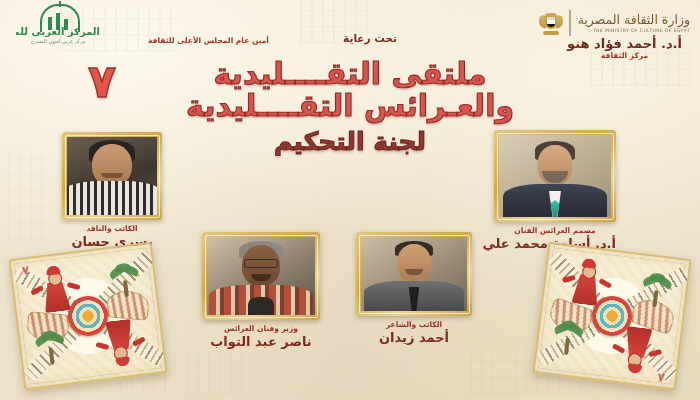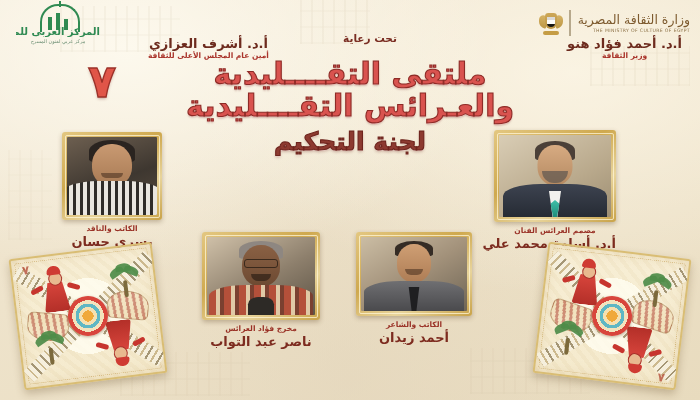--- a/index.html
+++ b/index.html
@@ -232,25 +232,24 @@
         <div class="en">THE MINISTRY OF CULTURE OF EGYPT</div>
       </div>
     </div>
 
     <div class="patron">
       <span>تحت رعاية</span>
     </div>
 
     <div class="person-hdr ph-minister">
       <div class="nm">أ.د. أحمد فؤاد هنو</div>
-      <div class="ttl">وزير الثقافة</div>
+      <div class="ttl">مركز الثقافة</div>
     </div>
 
     <div class="person-hdr ph-secretary">
-      <div class="nm">أ.د. أشرف العزازي</div>
       <div class="ttl">أمين عام المجلس الأعلى للثقافة</div>
     </div>
   </div>
 
   <div class="title-wrap">
     <div class="num7">٧</div>
     <div class="tline">ملتقى التقــــليدية</div>
     <div class="tline tline2">والعـرائس التقــــليدية</div>
   </div>
 
@@ -301,21 +300,21 @@
           <div class="head" style="width:38px;height:41px;top:8px;background:linear-gradient(#8a6144,#6d4a32);"></div>
           <div class="glass" style="top:22px;width:32px;"></div>
           <div style="position:absolute;left:50%;transform:translateX(-50%);top:37px;width:20px;height:7px;border-radius:0 0 10px 10px;background:rgba(45,32,22,.7);"></div>
           <div class="torso" style="width:104px;height:30px;background:
              repeating-linear-gradient(90deg,#b4503a 0 7px,#e0c9a6 7px 11px,#7a4030 11px 15px),
              linear-gradient(#b4503a,#8d3c2c);"></div>
           <div style="position:absolute;left:50%;transform:translateX(-50%);bottom:0;width:26px;height:18px;background:#2d2a26;border-radius:40% 40% 0 0;"></div>
         </div>
       </div>
     </div>
-    <div class="cap-role">مخرج فؤاد العرائس</div>
+    <div class="cap-role">وزير وفنان العرائس</div>
     <div class="cap-name">ناصر عبد التواب</div>
   </div>
 
   <div class="card c4">
     <div class="frame">
       <div class="photo">
         <div class="por">
           <div class="bg" style="background:linear-gradient(150deg,#cbbda4,#a2917a 50%,#6f6555);"></div>
           <div class="hair" style="width:38px;height:15px;top:4px;background:#352c25;"></div>
           <div class="head" style="width:34px;height:38px;top:7px;background:linear-gradient(#cf9f74,#ae7d55);"></div>

